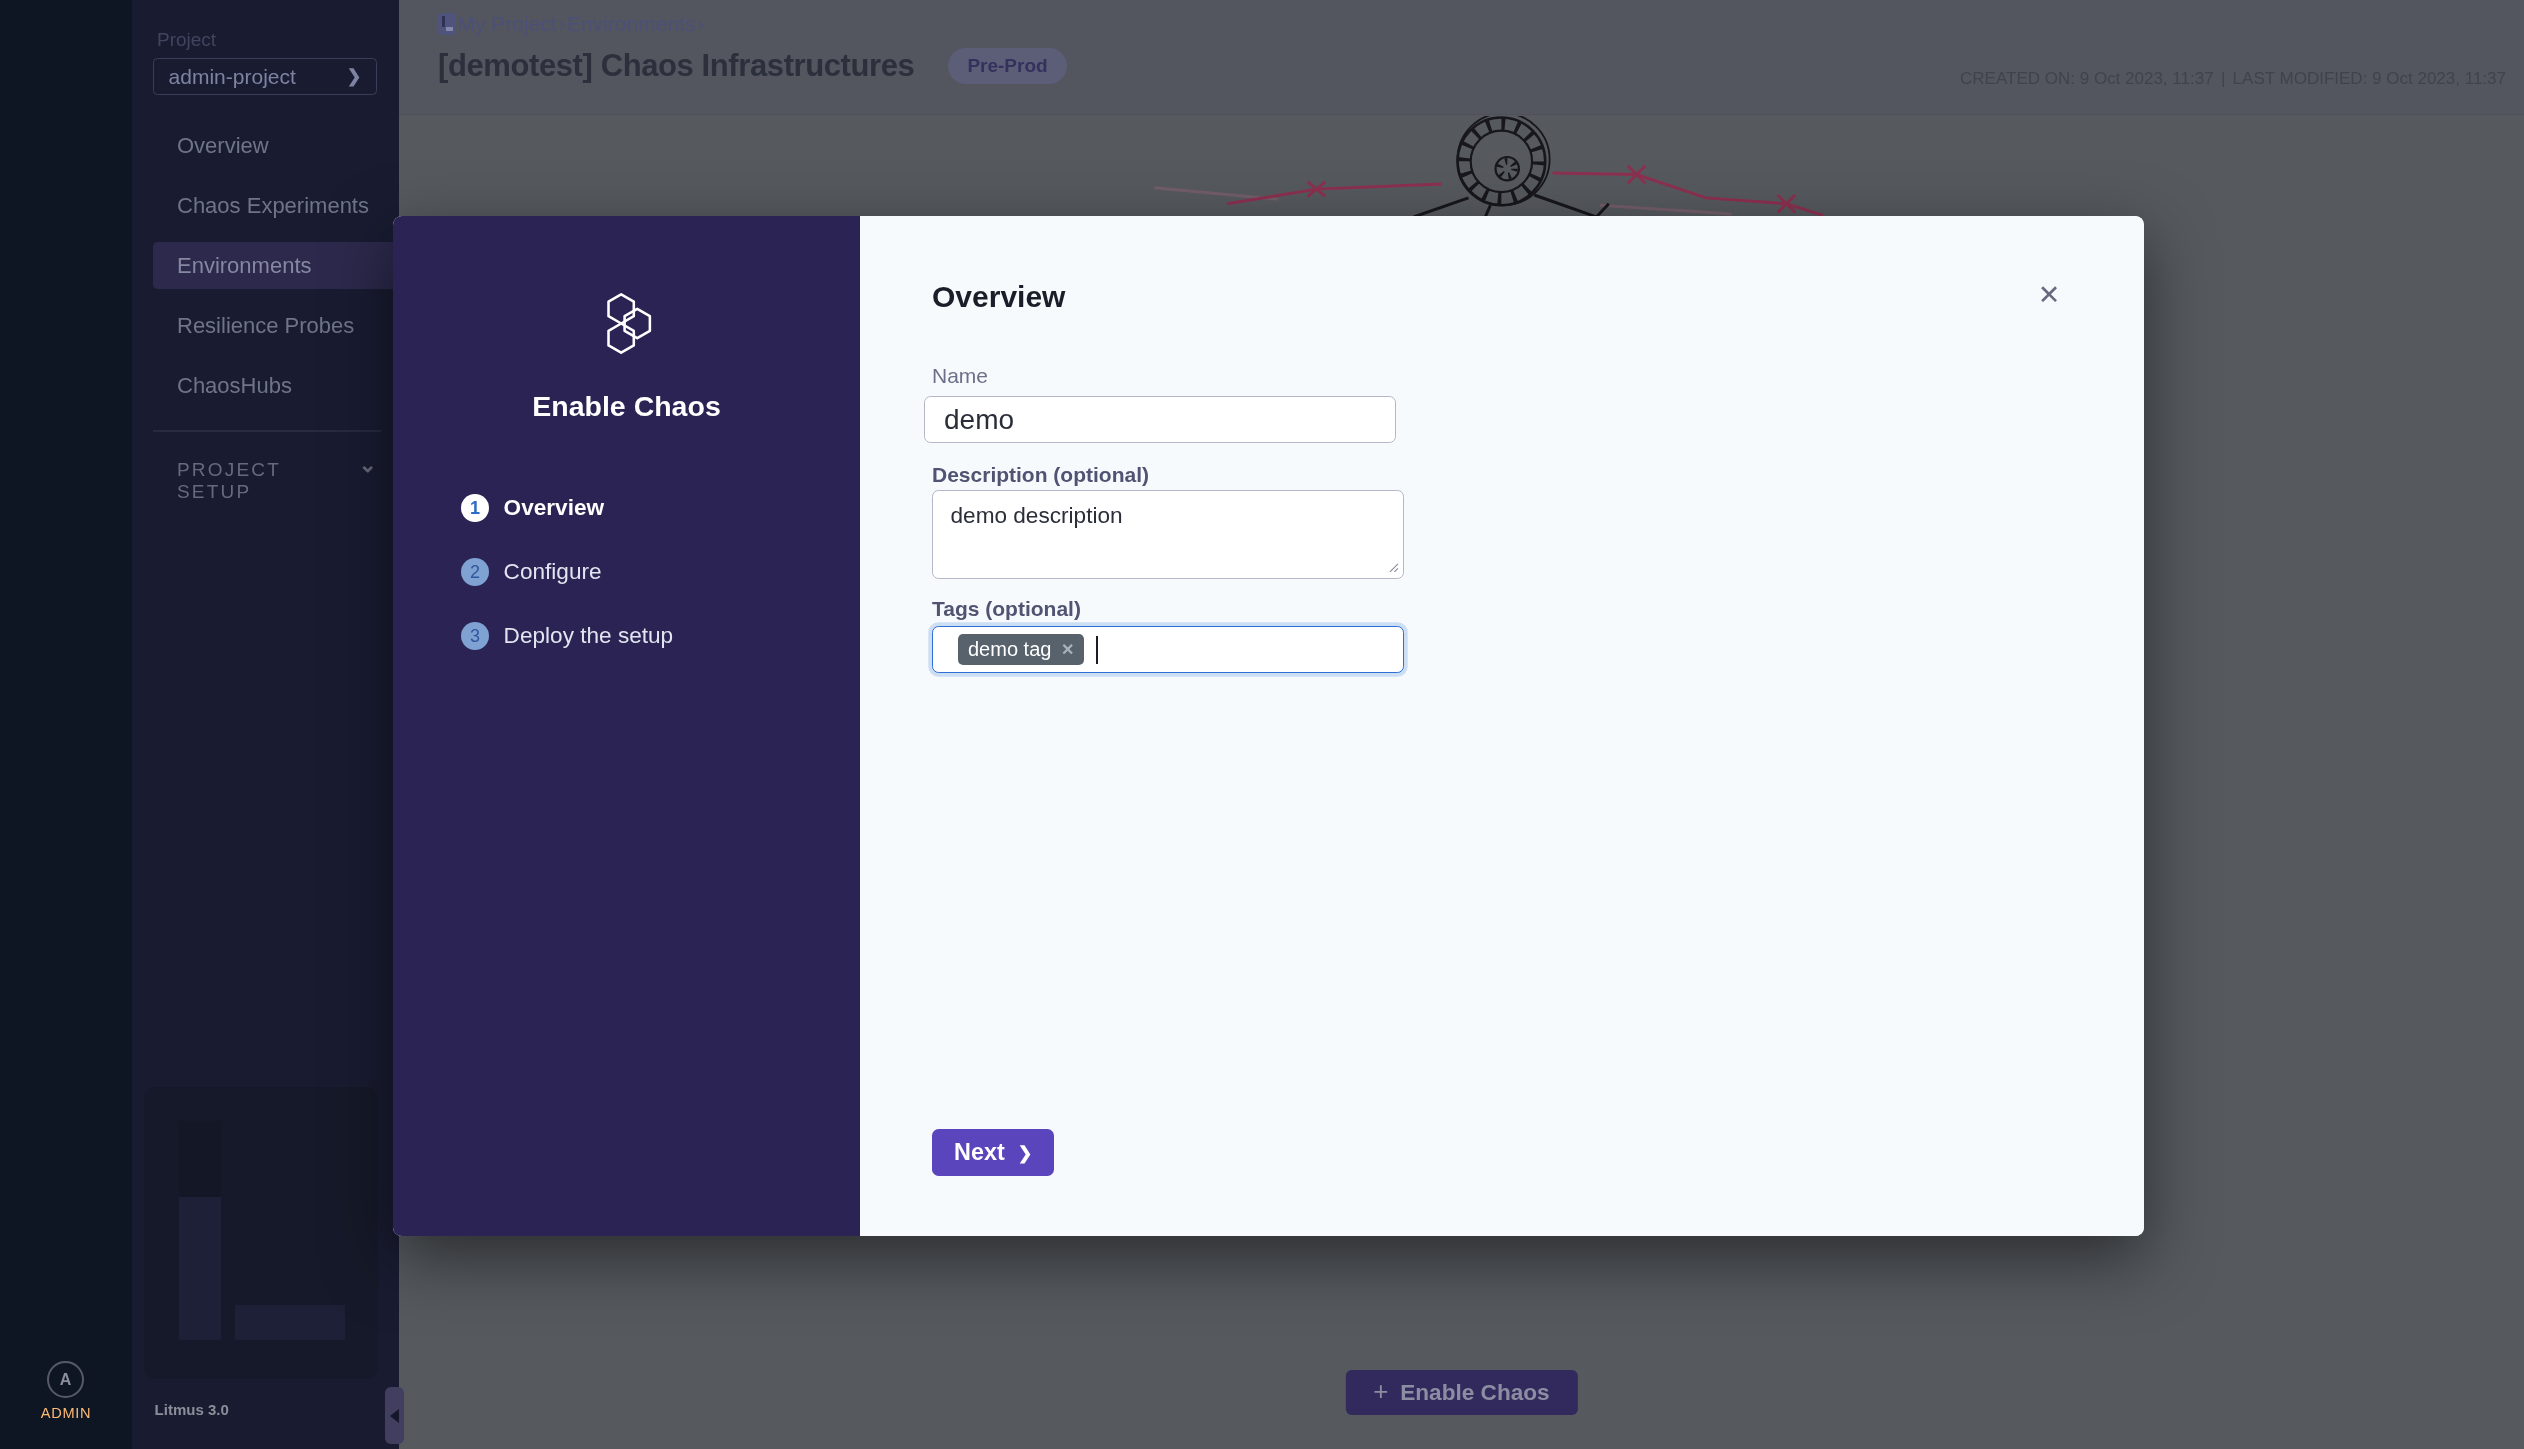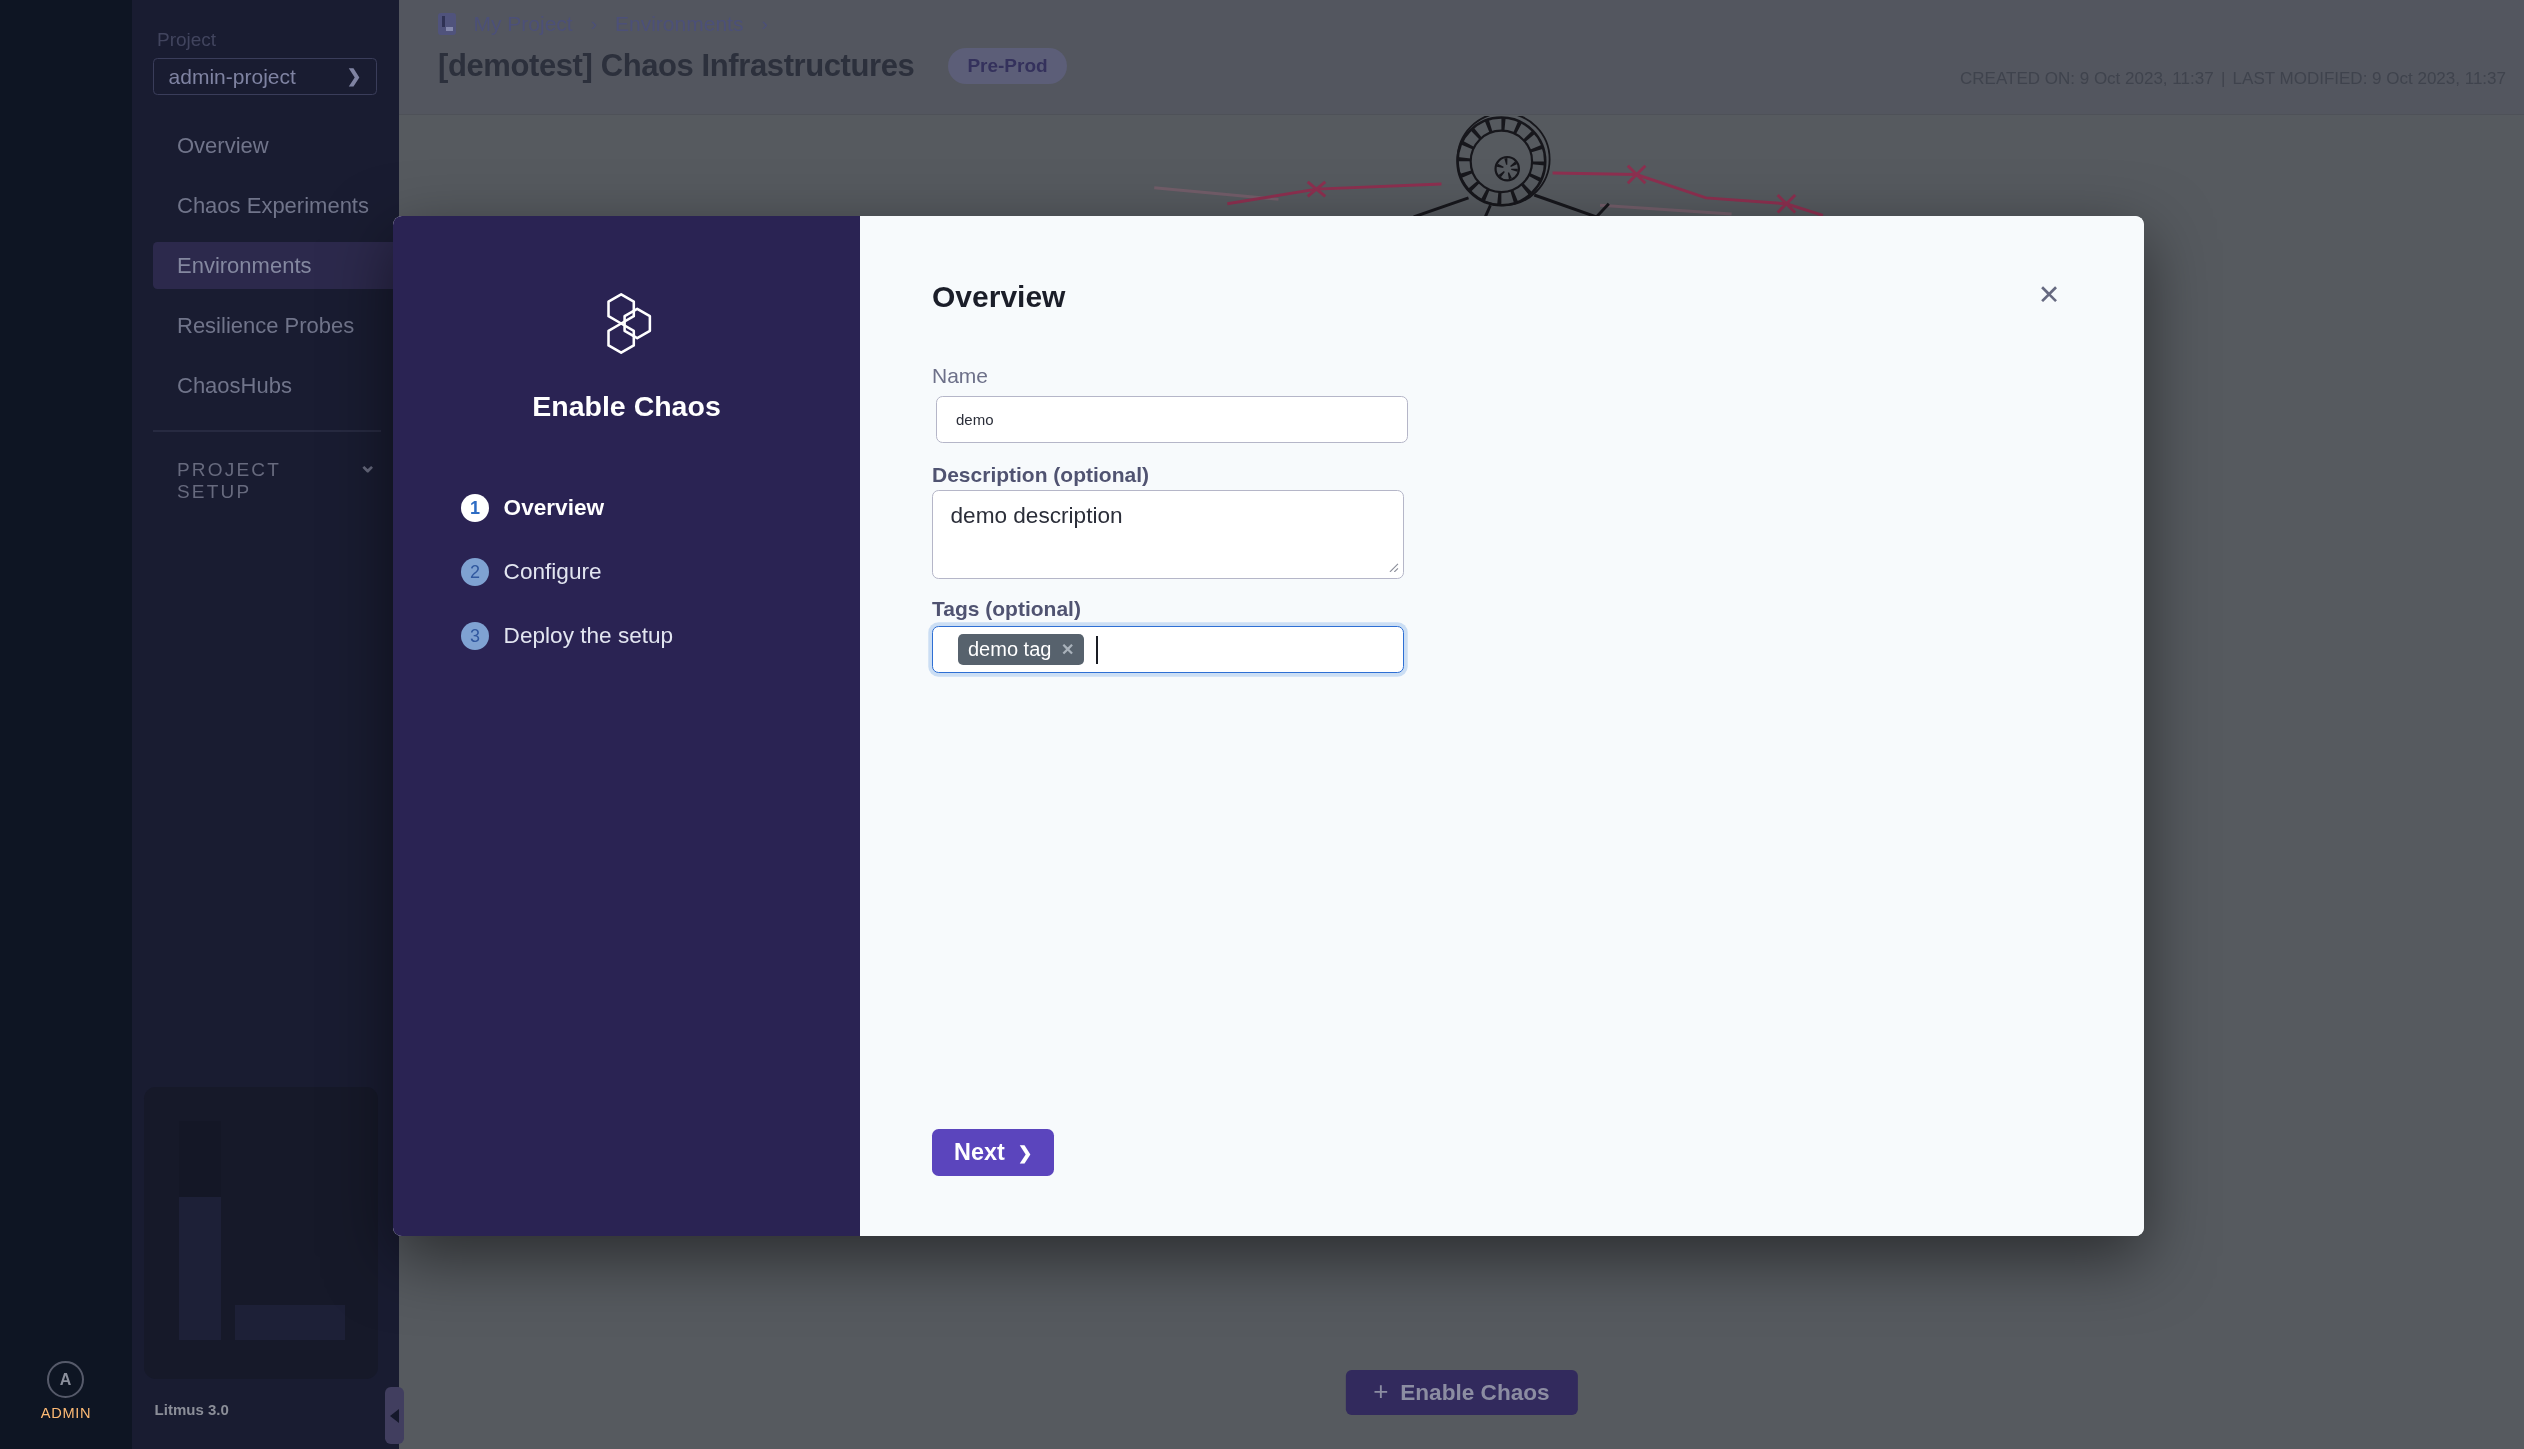--- a/index.html
+++ b/index.html
@@ -43,21 +43,21 @@
   .ghost-card .g-h{ position:absolute; left:91px; top:218px; width:110px; height:35px; background:#1d2037; }
   .version{ position:absolute; left:22.6px; top:1401px; font-size:15px; font-weight:bold; color:#8b8e98; }
   .collapse-tab{ position:absolute; left:385px; top:1387px; width:19px; height:57px; background:#413e5f;
                  border-radius:5.8px; z-index:4; cursor:pointer; display:flex; align-items:center; justify-content:center; }
   .collapse-tab .tri{ width:0; height:0; border-top:7.3px solid transparent; border-bottom:7.3px solid transparent;
                       border-right:9.5px solid #15182b; }
 
   
   .main{ position:absolute; left:398px; top:0; right:0; bottom:0; }
   .page-header{ position:absolute; left:0; top:0; right:0; height:115px; background:#53565f; border-bottom:0.7px solid #4e5158; }
-  .crumbs{ position:absolute; left:40px; top:11.7px; display:flex; align-items:center; gap:18px;
+  .crumbs{ position:absolute; left:40px; top:11.7px; display:flex; align-items:center; gap:2px;
            color:#4c5078; font-size:21px; }
   .crumbs a{ color:#4c5078; text-decoration:none; cursor:pointer; }
   .crumb-ico{ position:relative; width:17.5px; height:22px; background:#50537c; border-radius:2.9px; display:inline-block; }
   .crumb-ico .ci-v{ position:absolute; left:3.7px; top:3.7px; width:3.7px; height:11px; background:#2f3254; }
   .crumb-ico .ci-h{ position:absolute; left:8px; top:14.6px; width:6.6px; height:3.7px; background:#8589ad; }
   .crumbs .sep{ color:#4c5078; font-size:19px; }
   .title-row{ position:absolute; left:40px; top:48px; display:flex; align-items:center; gap:34px; }
   .title-row h1{ font-size:31px; font-weight:bold; color:#2c303c; letter-spacing:-0.4px; }
   .badge{ font-size:19px; font-weight:bold; color:#34315c; background:#5c5e78; padding:6.6px 19px; border-radius:730px; }
   .meta{ position:absolute; right:19px; top:69px; font-size:17px; color:#3f434d; display:flex; gap:7.3px; white-space:nowrap; }
@@ -86,22 +86,22 @@
 
   .form-pane{ position:relative; flex:1; background:#f7fafc; }
   .modal-close{ position:absolute; top:63px; right:79px; width:32px; height:32px; border:none; background:none;
                 font-size:27px; color:#666980; cursor:pointer; line-height:1; font-family:inherit; }
   .form-h2{ position:absolute; left:72px; top:64px; font-size:30px; font-weight:bold; color:#1b1e29; }
   .lbl{ position:absolute; left:72px; font-size:21px; color:#6d7089; }
   .lbl.bold{ font-weight:bold; color:#505371; }
   .lbl-name{ top:148px; }
   .lbl-desc{ top:247px; }
   .lbl-tags{ top:381px; }
-  .txt-input{ position:absolute; left:76px; top:180px; width:472px; height:47px; background:#ffffff;
-              border:1.1px solid #b5b6c8; border-radius:6.6px; padding:0 19px; font-size:15px; color:#2b2e39;
+  .txt-input{ position:absolute; left:64px; top:180px; width:472px; height:47px; background:#ffffff;
+              border:1.1px solid #b5b6c8; border-radius:6.6px; padding:0 19px; font-size:28px; color:#2b2e39;
               font-family:inherit; outline:none; }
   .ta-wrap{ position:absolute; left:72px; top:274px; width:472px; height:89px; }
   .ta{ width:100%; height:100%; background:#ffffff; border:1.1px solid #b5b6c8; border-radius:6.6px;
        padding:11.7px 17.5px; font-size:22.6px; color:#2b2e39; font-family:inherit; resize:none; outline:none; }
   .rsz{ position:absolute; right:5.1px; bottom:6.6px; pointer-events:none; }
   .tags-box{ position:absolute; left:72px; top:410px; width:472px; height:47px; background:#ffffff;
              border:1.8px solid #2e6fd4; border-radius:6.6px; box-shadow:0 0 0 3.7px rgba(120,170,230,.35);
              display:flex; align-items:center; gap:11.7px; padding:0 8.8px; cursor:text; }
   .chip{ height:31px; padding:0 10.2px; background:#57626d; border-radius:5.1px; color:#ffffff; font-size:20px;
          display:inline-flex; align-items:center; gap:9.5px; white-space:nowrap;margin-left:16px; }

